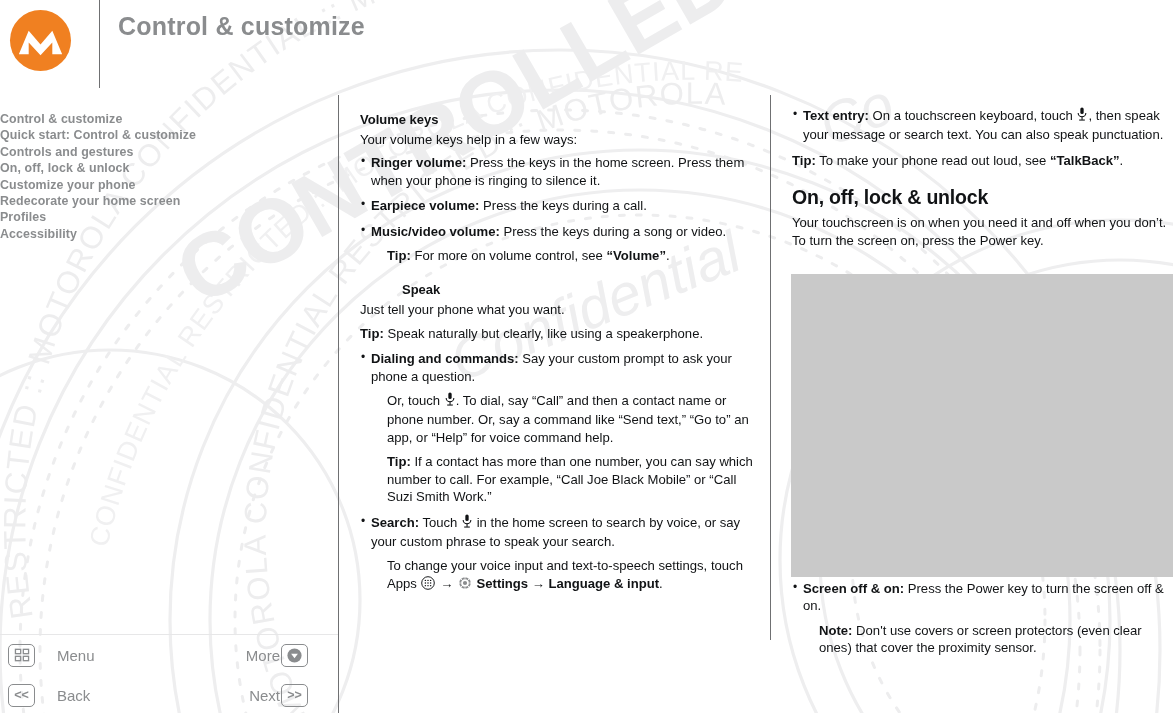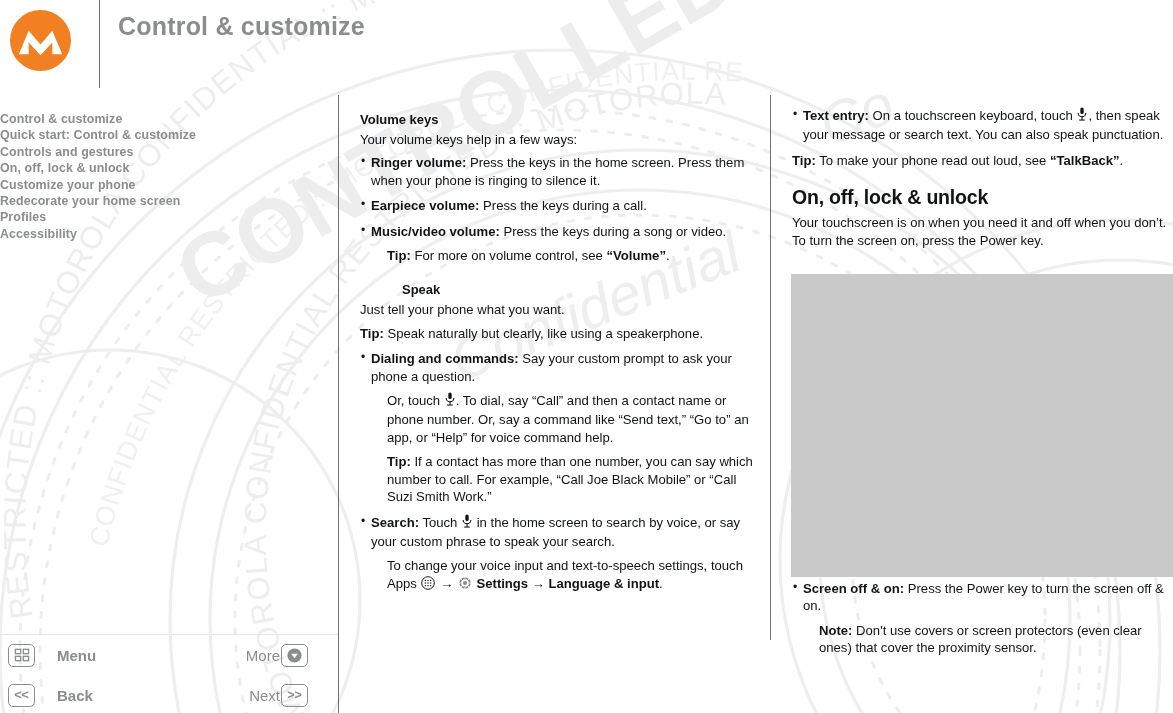--- a/index.html
+++ b/index.html
@@ -163,21 +163,21 @@
     height: 30px;
     cursor: pointer;
   }
   .nav-left { left: 8px; }
   .nav-right { right: 30px; }
   .nav-label {
     color: #8a8c8e;
     font-size: 15px;
     font-weight: normal;
   }
-  .nav-left .nav-label { margin-left: 22px; font-weight: bold; }
+  .nav-left .nav-label { margin-left: 22px; }
   .nav-right .nav-label { margin-right: 1px; }
   .nav-ico {
     width: 27px; height: 23px;
     border: 1.6px solid #8a8c8e;
     border-radius: 5px;
     box-sizing: border-box;
     display: flex;
     align-items: center;
     justify-content: center;
     color: #8a8c8e;

